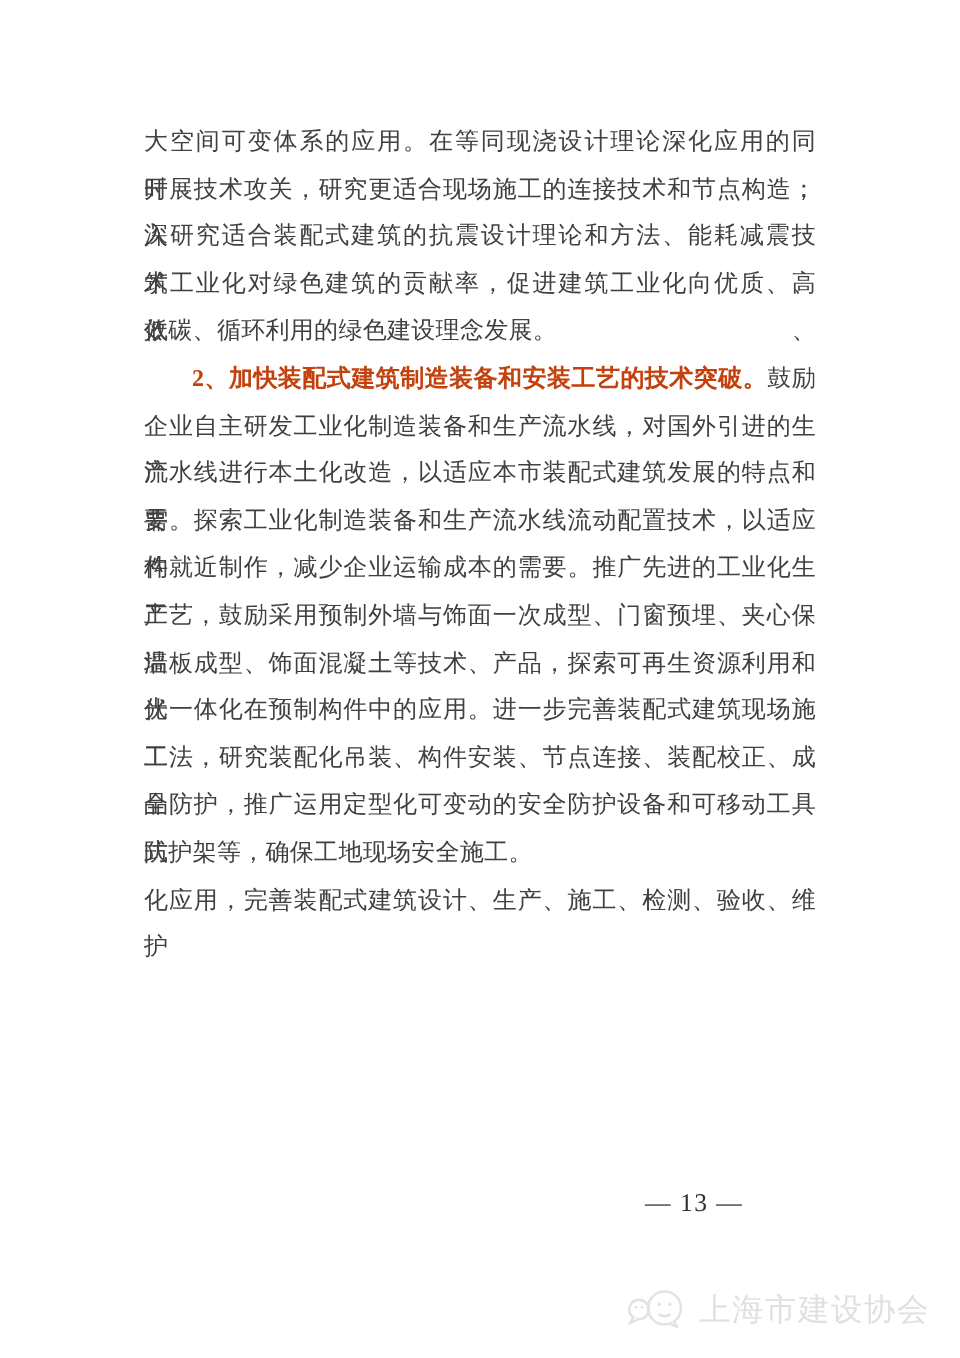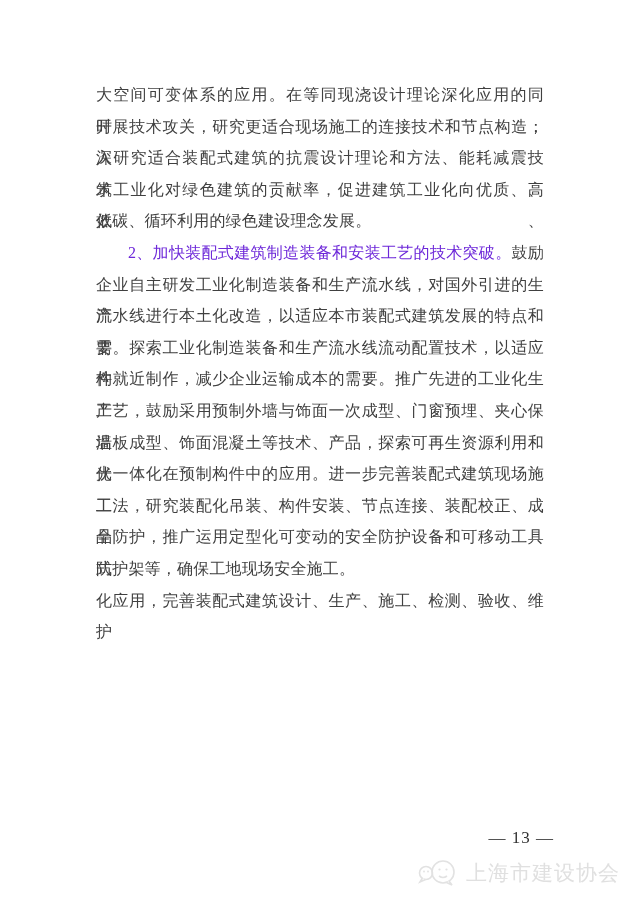--- a/index.html
+++ b/index.html
@@ -30,34 +30,33 @@
     text-align-last: justify;
     letter-spacing: 0.2px;
   }
   .line.nofill {
     text-align-last: left;
   }
   .line.indent {
     padding-left: 32px;
   }
   .line .b {
-    font-weight: normal;
-    color: #6d28d9;
+    font-weight: bold;
+    color: #c2410c;
   }
   .page-number {
     position: absolute;
     left: 430px;
     top: 790px;
     width: 124px;
-    text-align: right;
+    text-align: left;
     font-size: 17px;
     color: #333333;
     letter-spacing: 1px;
     line-height: 24px;
-    margin-top: 36px;
   }
   .watermark {
     position: absolute;
     right: 20px;
     top: 856px;
     display: flex;
     align-items: center;
     gap: 7px;
     justify-content: flex-end;
   }

